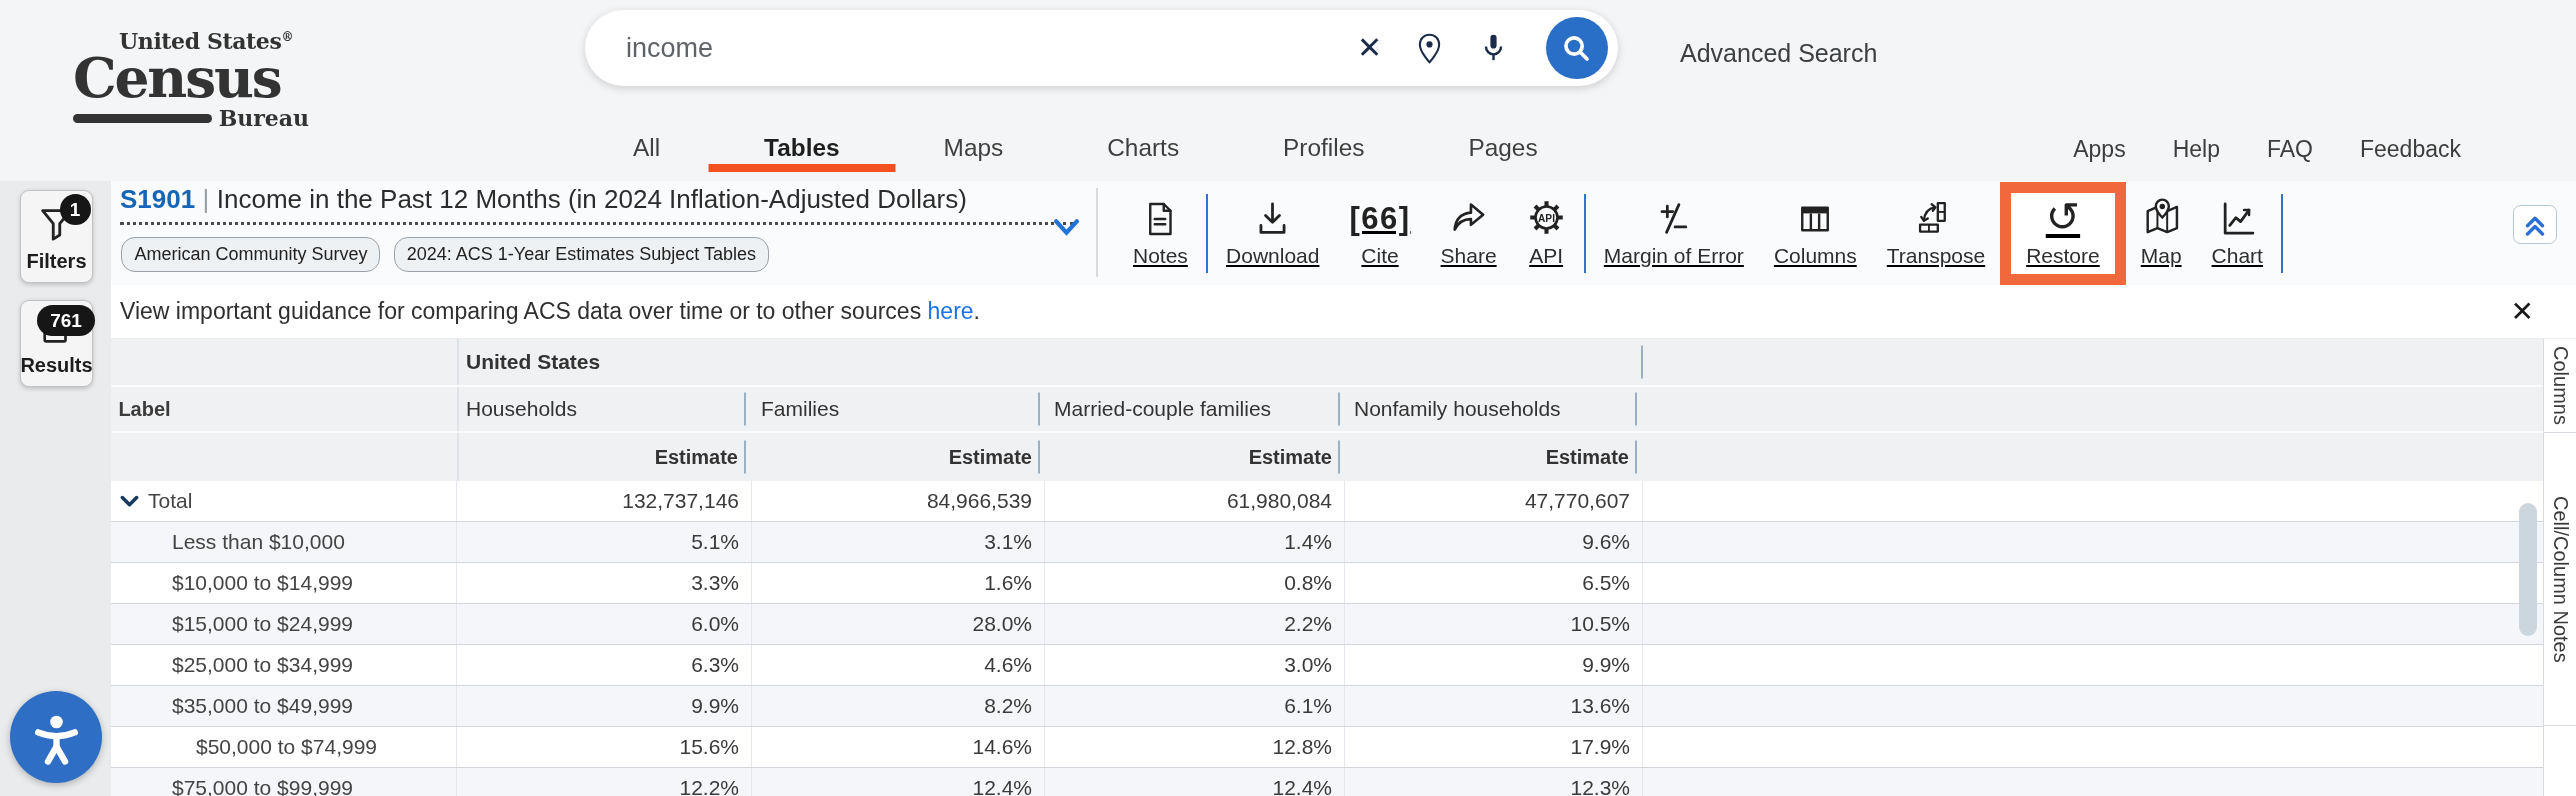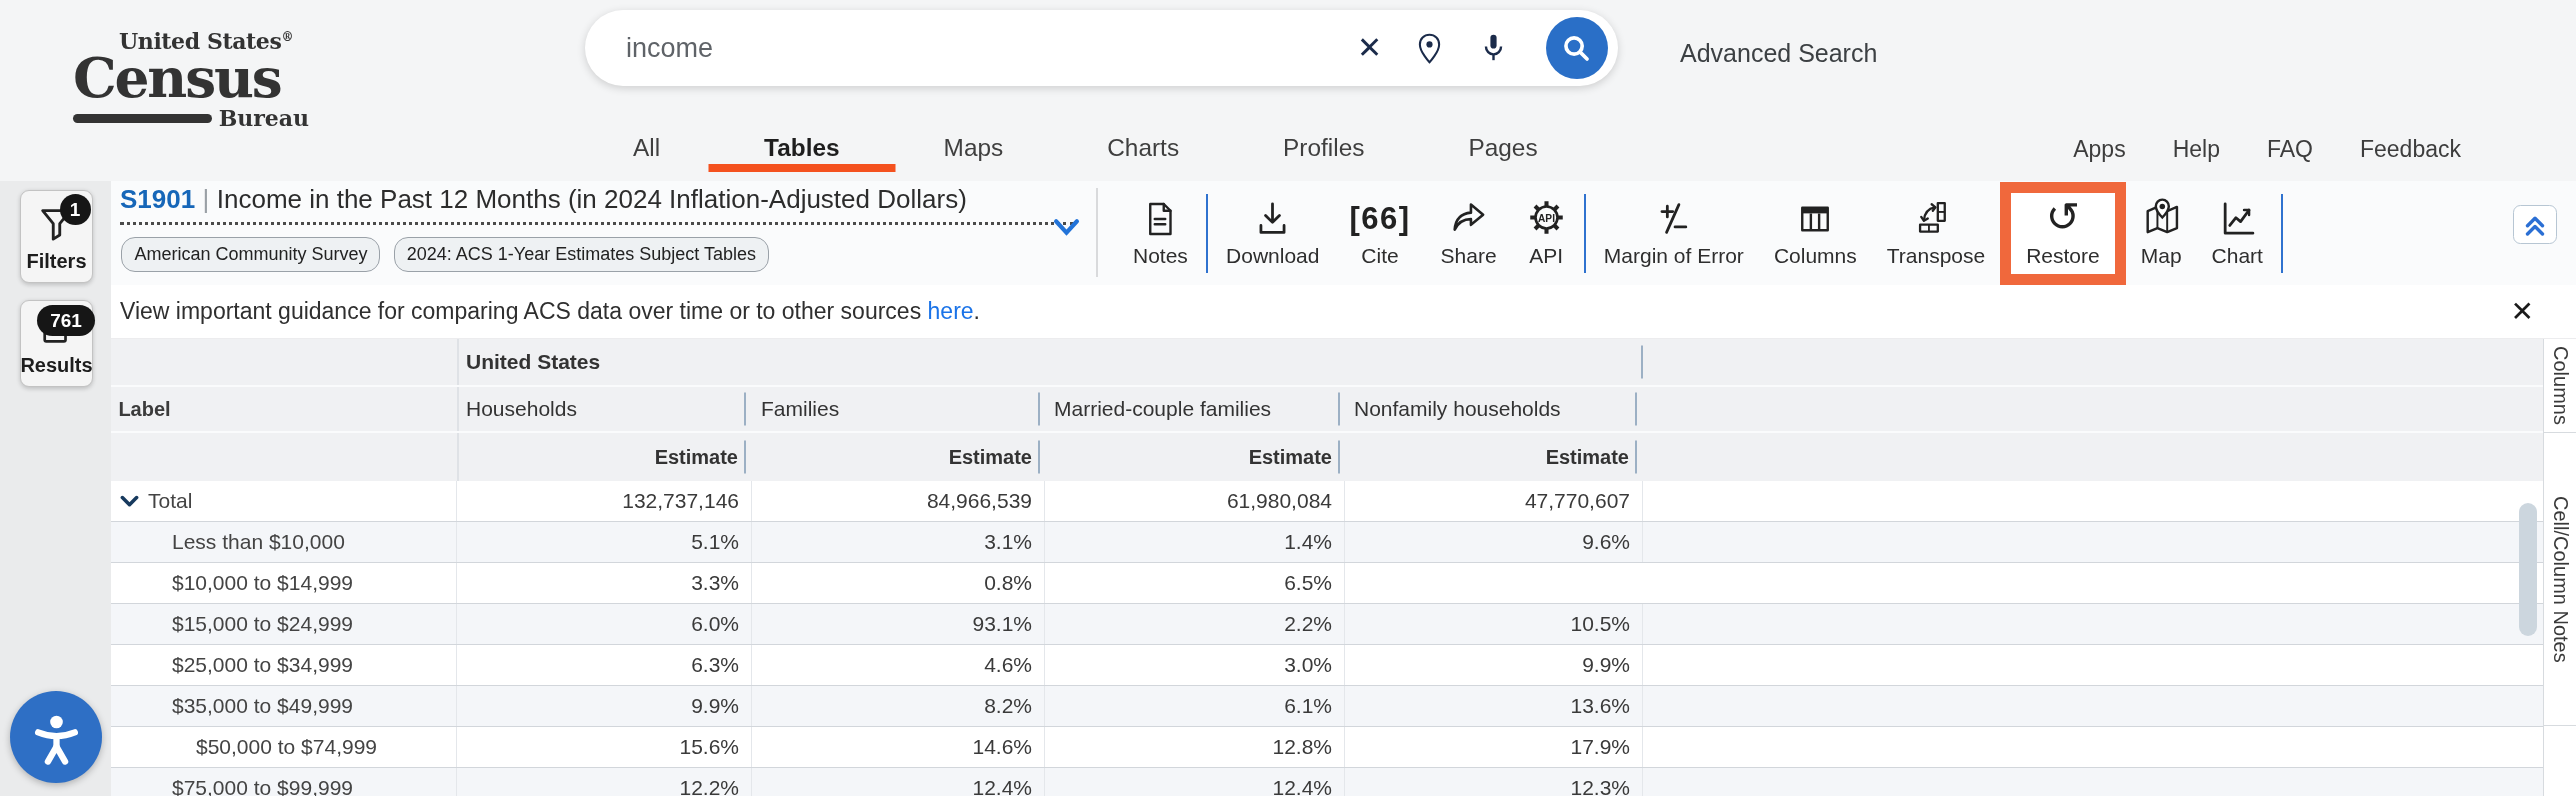--- a/index.html
+++ b/index.html
@@ -47,21 +47,21 @@
     white-space:nowrap;overflow:hidden;font-size:26px;}
   .tid{color:#1666b8;font-weight:700;}
   .tsep{color:#9aa0a6;margin:0 7.4px;}
   .ttl{color:#2c2c2c;}
   .title-chevron{position:absolute;left:939px;top:34px;width:33px;height:22px;}
   .badges{position:absolute;left:10.4px;top:56px;display:flex;gap:13.3px;}
   .pillbadge{background:#eef1f3;border:1.5px solid #9aa1a8;border-radius:14px;font-size:18px;color:#222;padding:6px 12px;}
   .strip-vline{position:absolute;left:985px;top:7.4px;width:1.5px;height:89px;background:#d9dadc;}
 
   .tb-bar{position:absolute;left:1007px;top:0;height:104px;display:flex;align-items:center;}
-  .tb-btn{display:flex;flex-direction:column;align-items:center;justify-content:center;gap:7.4px;padding:0 15px;position:relative;}
+  .tb-btn{display:flex;flex-direction:column;align-items:center;justify-content:center;gap:7.4px;padding:0 15px;position:relative;text-decoration:underline;}
   .tb-icon{height:39px;display:flex;align-items:flex-end;justify-content:center;color:#222;}
   .tb-icon svg{display:block;}
   .tb-label{font-size:21px;color:#2e2e2e;white-space:nowrap;}
   .tb-divider{width:2.2px;height:79px;background:#2f72cf;margin:0 3px;}
   .tb-btn.highlighted{margin:0 11px;background:#fff;box-shadow:0 0 0 11px #f0683c;height:81px;}
   .uni-restore{font-size:41px;line-height:39px;color:#222;font-weight:400;}
   .cite-glyph{font-size:31px;font-weight:700;letter-spacing:1.5px;line-height:36px;color:#222;}
   .collapse-btn{position:absolute;right:19px;top:24.4px;width:44px;height:39px;background:#fff;border:1.5px solid #b7c6d3;
     border-radius:7.4px;display:flex;align-items:center;justify-content:center;box-sizing:border-box;}
 
@@ -369,28 +369,29 @@
           <div class="tcell lab" style="padding-left: 61px;">Less than $10,000</div>
           <div class="tcell val">5.1%</div>
           <div class="tcell val">3.1%</div>
           <div class="tcell val">1.4%</div>
           <div class="tcell val">9.6%</div>
           <div class="tcell filler"></div>
         </div>
         <div class="trow">
           <div class="tcell lab" style="padding-left: 61px;">$10,000 to $14,999</div>
           <div class="tcell val">3.3%</div>
+          <div class="tcell val">1.6%</div>
           <div class="tcell val">0.8%</div>
           <div class="tcell val">6.5%</div>
           <div class="tcell filler"></div>
         </div>
         <div class="trow alt">
           <div class="tcell lab" style="padding-left: 61px;">$15,000 to $24,999</div>
           <div class="tcell val">6.0%</div>
-          <div class="tcell val">93.1%</div>
+          <div class="tcell val">28.0%</div>
           <div class="tcell val">2.2%</div>
           <div class="tcell val">10.5%</div>
           <div class="tcell filler"></div>
         </div>
         <div class="trow">
           <div class="tcell lab" style="padding-left: 61px;">$25,000 to $34,999</div>
           <div class="tcell val">6.3%</div>
           <div class="tcell val">4.6%</div>
           <div class="tcell val">3.0%</div>
           <div class="tcell val">9.9%</div>

